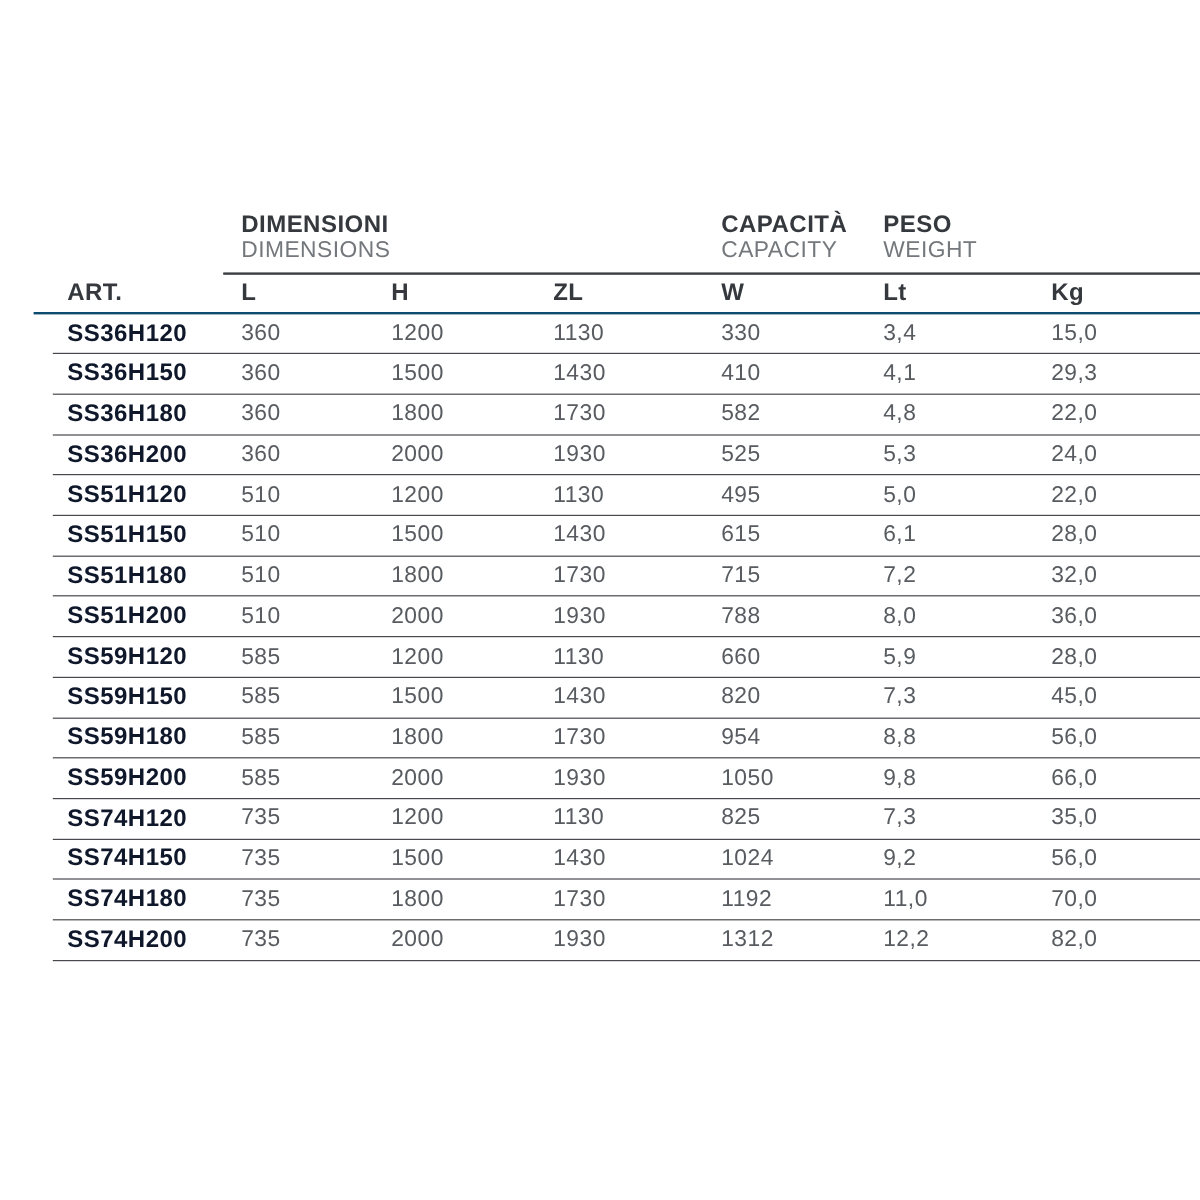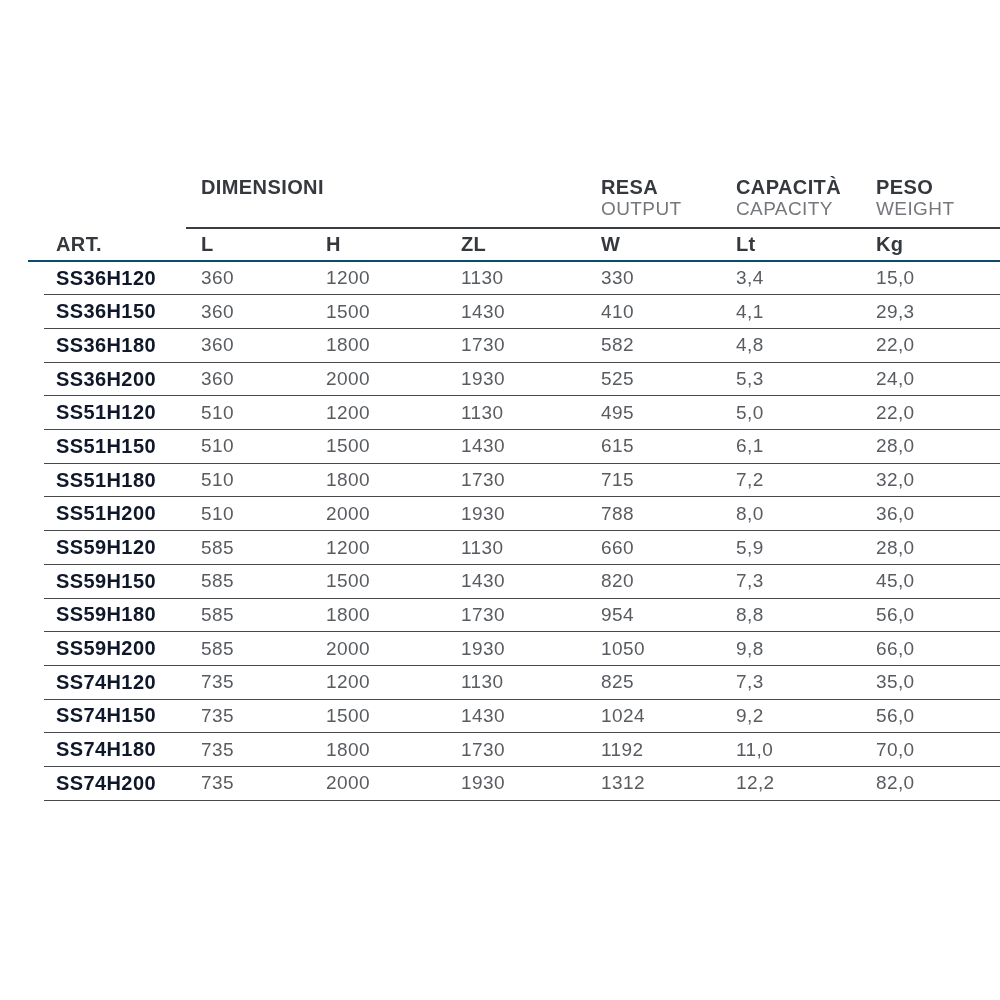--- a/index.html
+++ b/index.html
@@ -77,24 +77,21 @@
   }
 </style>
 </head>
 <body>
 
 <div class="spec-table-wrap">
 
   <div class="group-band">
     <div class="group-cell">
       <span class="group-title">DIMENSIONI</span>
-    </div>
-    <div class="group-cell">
-      <span class="group-title">RESA</span>
-      <span class="group-sub">OUTPUT</span>
+      <span class="group-sub">DIMENSIONS</span>
     </div>
     <div class="group-cell">
       <span class="group-title">CAPACITÀ</span>
       <span class="group-sub">CAPACITY</span>
     </div>
     <div class="group-cell">
       <span class="group-title">PESO</span>
       <span class="group-sub">WEIGHT</span>
     </div>
   </div>

